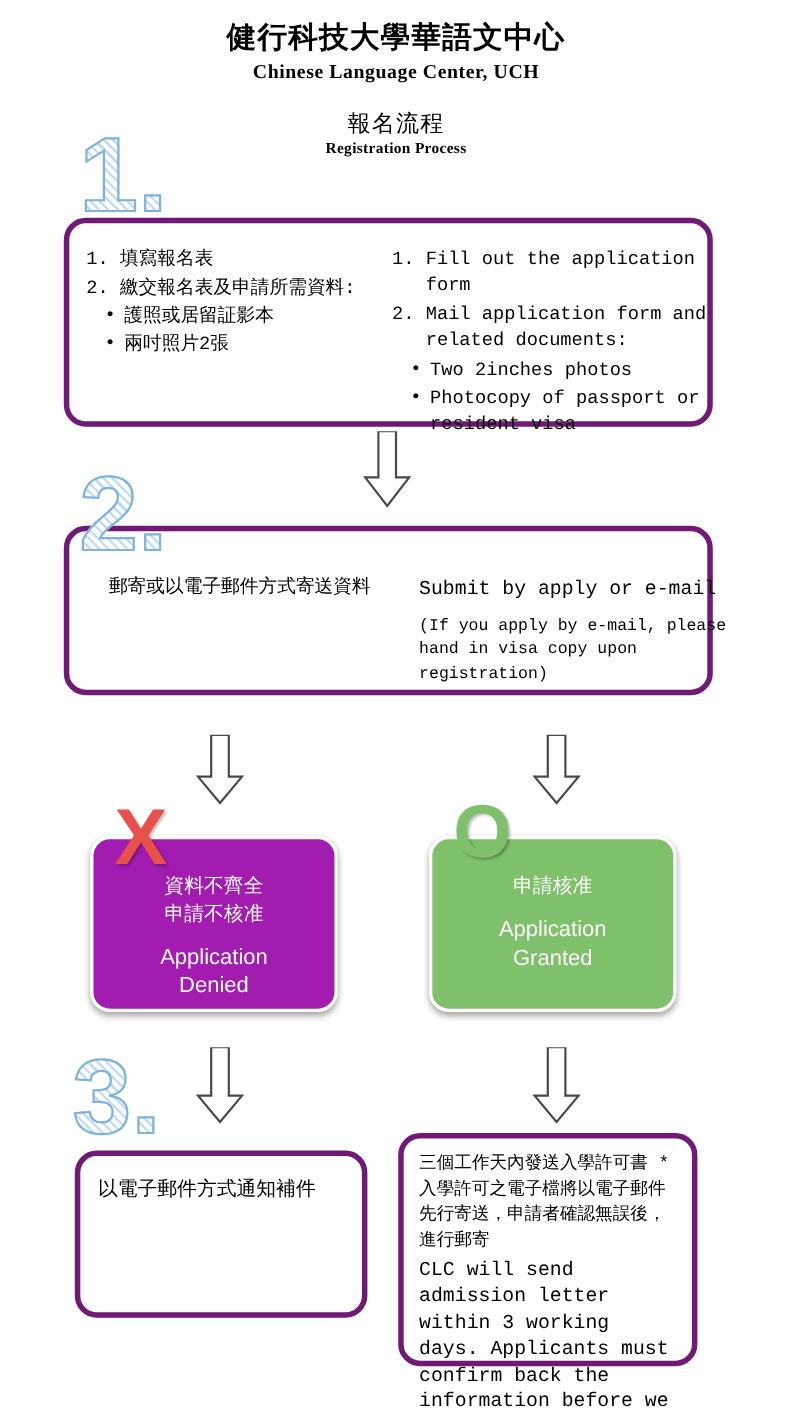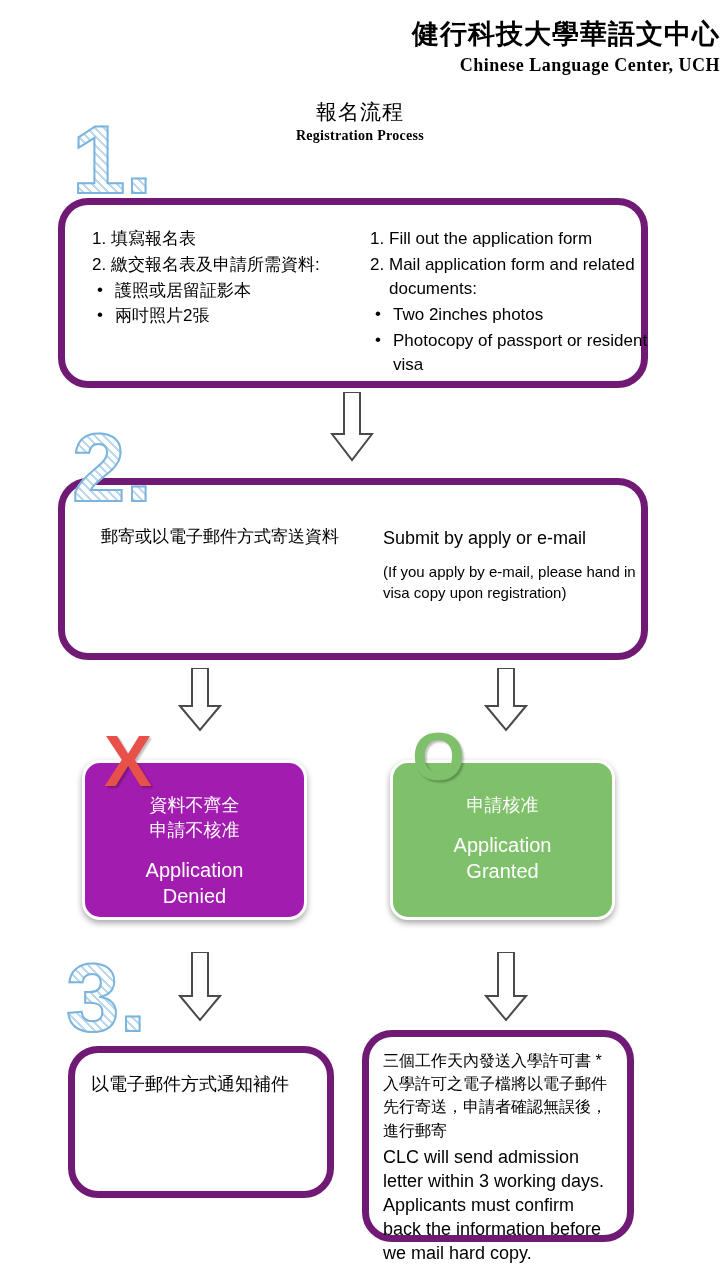--- a/index.html
+++ b/index.html
@@ -11,21 +11,21 @@
     width: 720px;
     height: 1280px;
     position: relative;
     font-family: "Liberation Sans", sans-serif;
     color: #000;
     overflow: hidden;
   }
 
   
   .header {
-    text-align: right;
+    text-align: center;
     padding-top: 18px;
   }
   .header .title-zh {
     font-family: "Liberation Sans", sans-serif;
     font-size: 27px;
     font-weight: bold;
     letter-spacing: 1px;
     line-height: 1.25;
   }
   .header .title-en {
@@ -71,24 +71,25 @@
     z-index: 5;
     user-select: none;
   }
   #step-num-1 { left: 72px; top: 112px; }
   #step-num-2 { left: 72px; top: 420px; }
   #step-num-3 { left: 66px; top: 950px; }
 
   
   .box {
     position: absolute;
-    border: 7px solid #701a75;
-    border-radius: 30px;
+    border: 5px solid #701a75;
+    border-radius: 20px;
     background: #ffffff;
     box-sizing: border-box;
+    font-family: Liberation Mono, monospace;
   }
 
   
   #box1 { left: 58px; top: 198px; width: 590px; height: 190px; }
   .b1-col {
     position: absolute;
     top: 22px;
     font-size: 17px;
     line-height: 1.42;
   }
@@ -110,21 +111,21 @@
     margin-bottom: 1px;
   }
   ul.dash > li:before {
     content: "•";
     position: absolute;
     left: 2px;
     top: -1px;
   }
 
   
-  #box2 { left: 58px; top: 478px; width: 590px; height: 182px; }
+  #box2 { left: 58px; top: 478px; width: 590px; height: 154px; }
   .b2-col { position: absolute; top: 40px; font-size: 17px; line-height: 1.45; }
   #b2-left  { left: 36px; width: 270px; }
   #b2-right { left: 318px; width: 280px; }
   #b2-right .hdr { font-size: 18px; margin-bottom: 10px; }
   #b2-right .sub { font-size: 15px; line-height: 1.42; }
 
   
   .result-box {
     position: absolute;
     border-radius: 18px;

